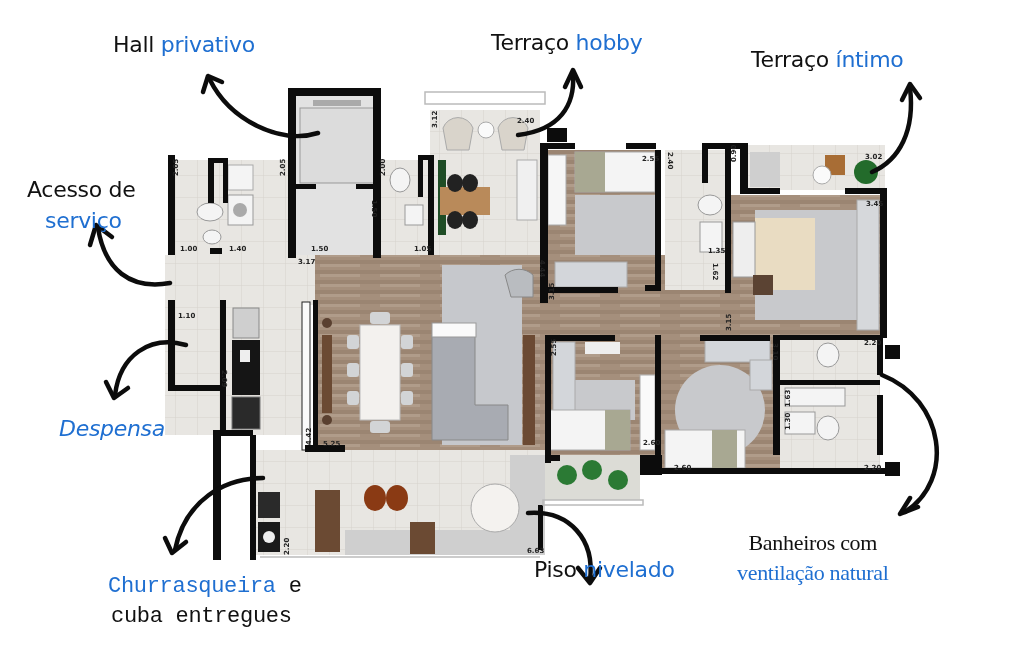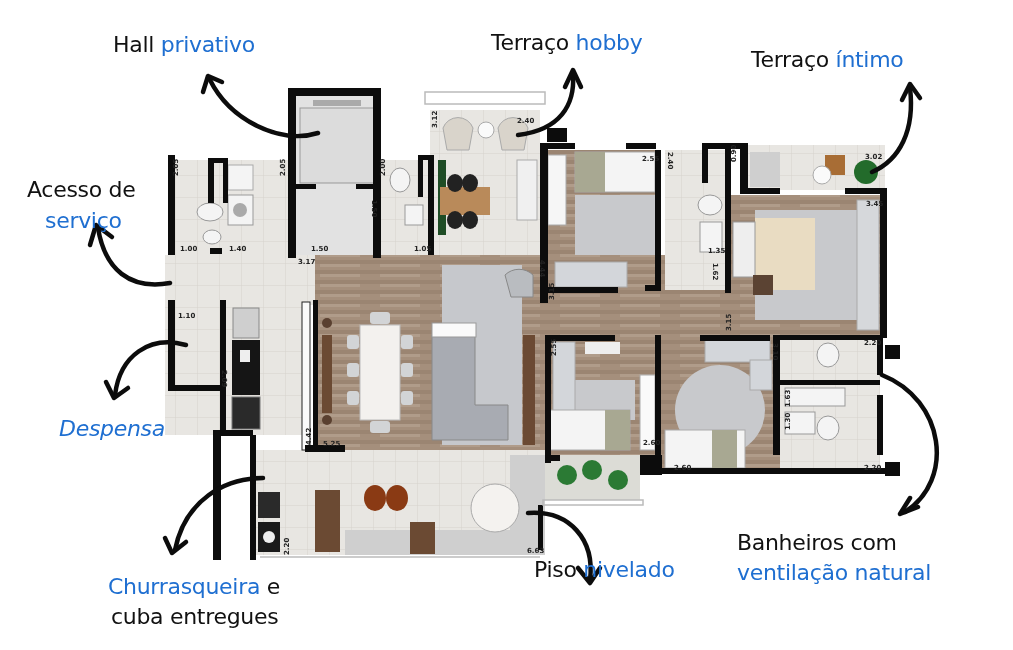--- a/index.html
+++ b/index.html
@@ -314,25 +314,25 @@
 
 <div class="label" style="left:27px; top:146px; line-height:31px;margin-top:28px;">
   <div>Acesso de</div>
   <div class="hl" style="padding-left:18px;">serviço</div>
 </div>
 
 <div class="label" style="left:59px; top:415px;font-style:italic;">
   <span class="hl">Despensa</span>
 </div>
 
-<div class="label" style="left:108px; top:572px; line-height:30px;">
+<div class="label" style="left:108px; top:572px; line-height:30px;font-family:Liberation Mono, monospace;">
   <div><span class="hl">Churrasqueira</span><span> e</span></div>
   <div style="padding-left:3px;">cuba entregues</div>
 </div>
 
 <div class="label" style="left:502px; top:556px;margin-left:32px;">
   <span>Piso </span><span class="hl">nivelado</span>
 </div>
 
-<div class="label" style="left:737px; top:528px; line-height:30px; ">
+<div class="label" style="left:737px; top:528px; line-height:30px; text-align:center;font-family:Liberation Serif, serif;">
   <div>Banheiros com</div>
   <div class="hl">ventilação natural</div>
 </div>
 
 </body></html>

